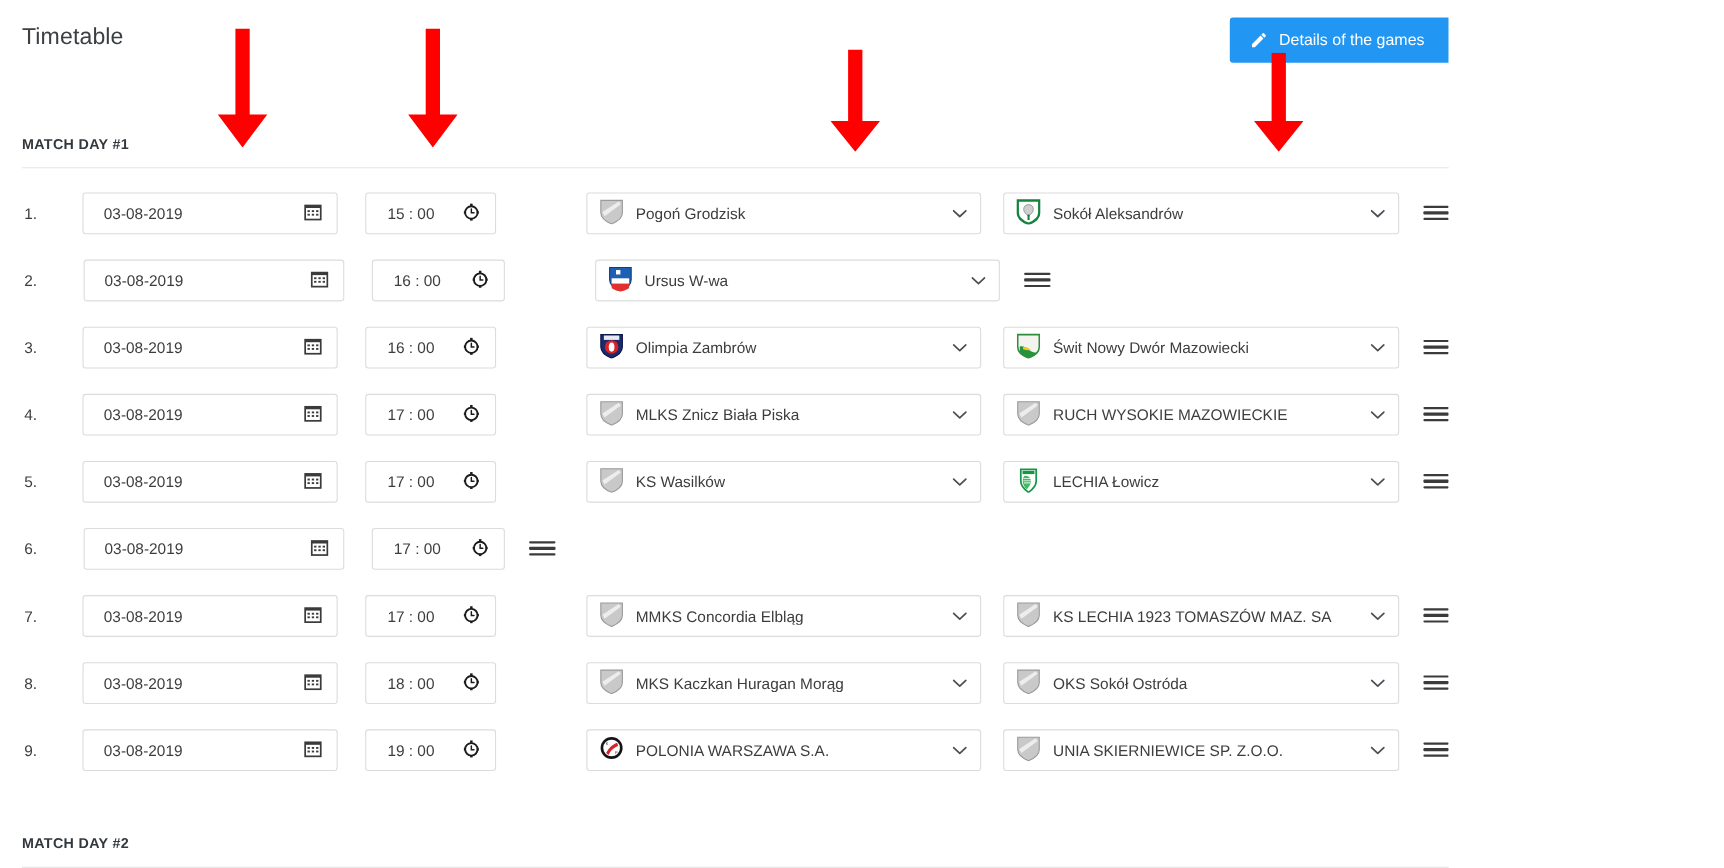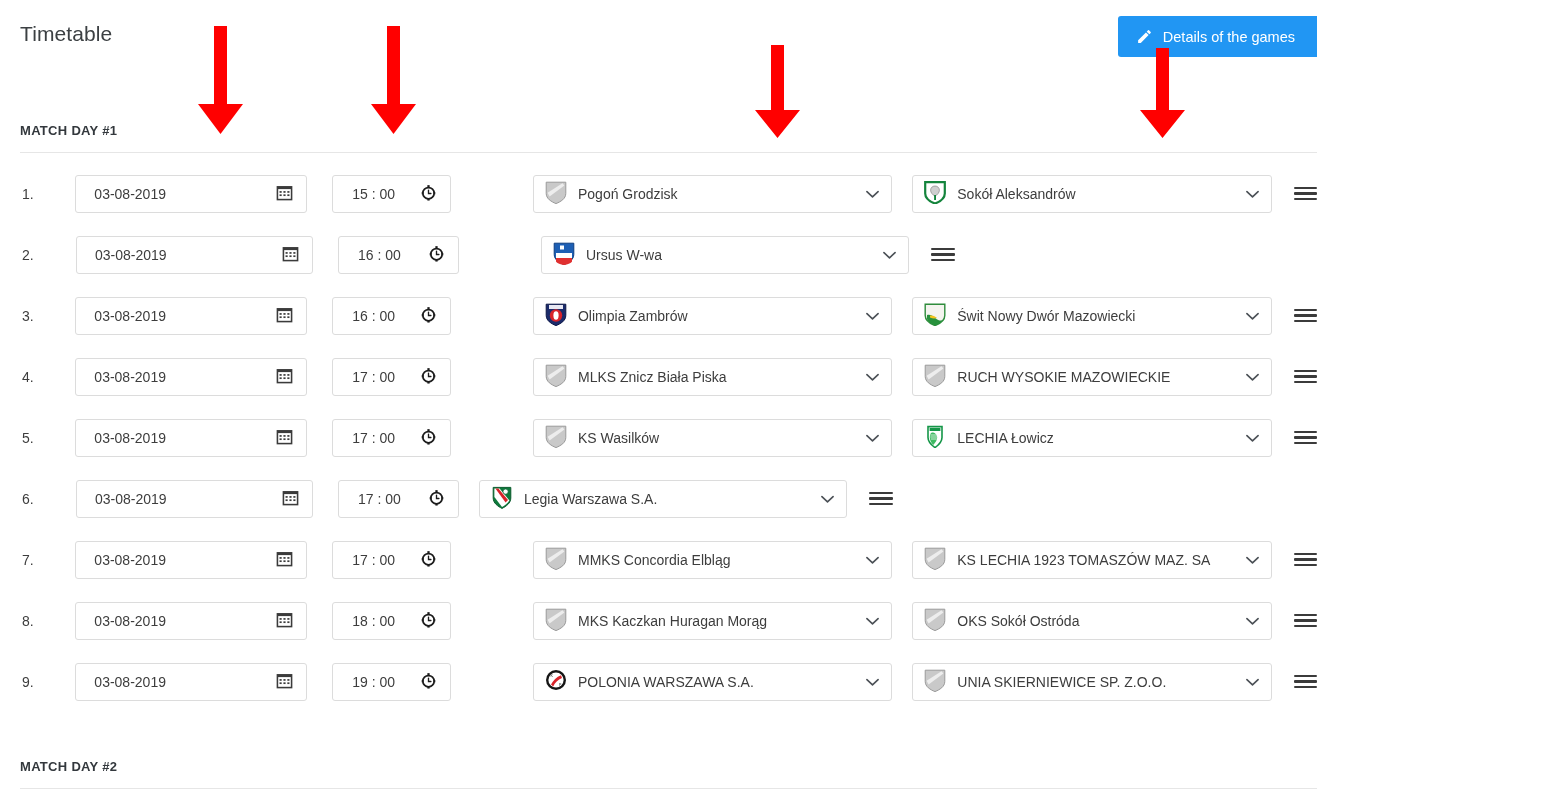--- a/index.html
+++ b/index.html
@@ -445,32 +445,20 @@
         </div>
         <div class="field time-field">
           <span class="val">17 : 00</span>
           <span><svg width="17" height="17" viewBox="0 0 24 24">
               <circle cx="12" cy="13" r="8" fill="none" stroke="#1c1c1c" stroke-width="2.4"></circle>
               <rect x="10.4" y="1.6" width="3.2" height="3.4" fill="#1c1c1c"></rect>
               <rect x="10.4" y="21" width="3.2" height="2.4" fill="#1c1c1c"></rect>
               <rect x="2.4" y="11.4" width="2.6" height="3.2" fill="#1c1c1c"></rect>
               <rect x="19" y="11.4" width="2.6" height="3.2" fill="#1c1c1c"></rect>
               <path d="M12 8.6v4.8h3.4" fill="none" stroke="#1c1c1c" stroke-width="1.9" stroke-linecap="round"></path>
-            </svg></span>
-        </div>
-        <div class="field team-field team-away">
-          <span><svg class="crest" viewBox="0 0 22 24">
-              <path d="M2.2 2.4h17.6v10.6c0 5.2-4.8 8.4-8.8 10.4C7 21.4 2.2 18.2 2.2 13z" fill="#0e7a3c" stroke="#0a5a2c" stroke-width="1"></path>
-              <path d="M3.4 3.4 L8.6 3.4 L18.4 15.6 C16.6 18.4 13.8 20.6 11 22 L3.4 12z" fill="#ffffff"></path>
-              <path d="M4.4 3.4 L7.4 3.4 L17 15 L14.6 17.6z" fill="#d8232a"></path>
-              <circle cx="14.6" cy="6.6" r="2.6" fill="#ffffff" stroke="#0a5a2c" stroke-width=".7"></circle>
-            </svg></span>
-          <span class="val">Legia Warszawa S.A.</span>
-          <span><svg width="13" height="9" viewBox="0 0 14 9">
-              <path d="M1 1.4 L7 7 L13 1.4" fill="none" stroke="#4a4f55" stroke-width="1.7" stroke-linecap="round" stroke-linejoin="round"></path>
             </svg></span>
         </div>
         <div class="handle">
           <i></i>
           <i></i>
           <i></i>
         </div>
       </div>
       <div class="row">
         <div class="idx">7.</div>

